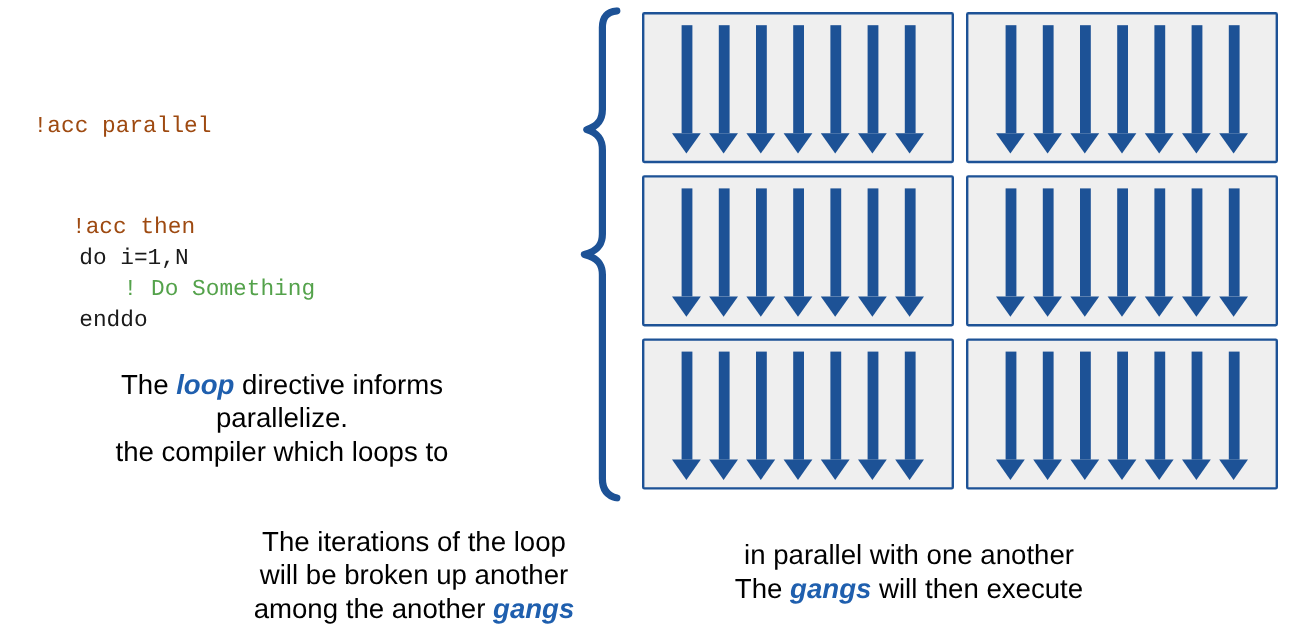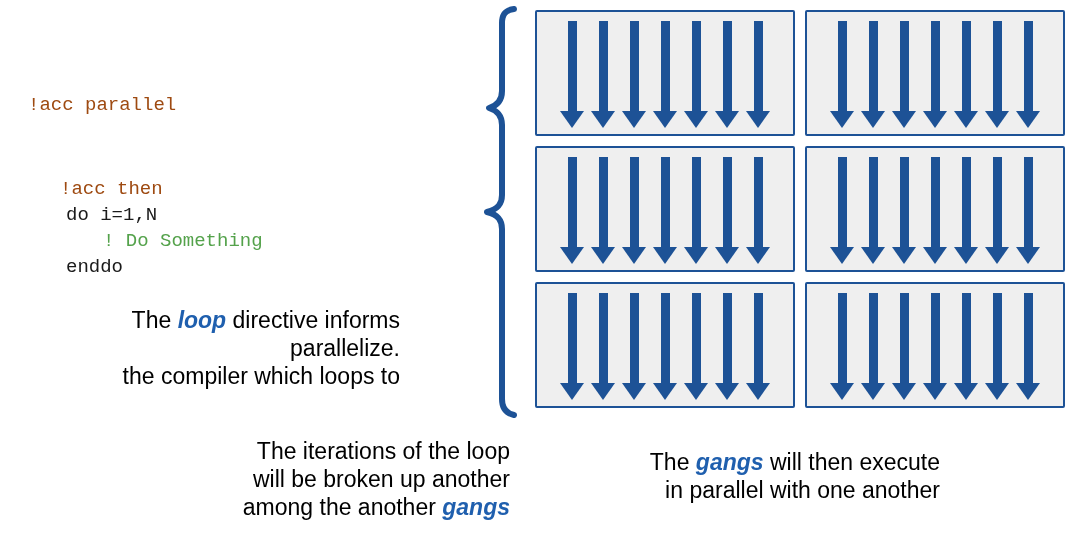--- a/index.html
+++ b/index.html
@@ -26,21 +26,21 @@
   }
   .code-line.kw{color:var(--code-keyword);}
   .code-line.comment{color:var(--code-comment);text-align:right;}
 
   
   .caption{
     position:absolute;
     font-size:23px;
     line-height:28px;
     color:var(--text-black);
-    text-align:right;
+    text-align:center;
   }
   .caption .kw-blue{
     color:var(--accent-blue);
     font-weight:700;
     font-style:italic;
   }
 
   
   .brace{position:absolute;left:474px;top:6px;width:44px;height:412px;}
   .brace path{fill:none;stroke:var(--diagram-blue);stroke-width:6;stroke-linecap:round;stroke-linejoin:round;}
@@ -80,22 +80,22 @@
     <div>the compiler which loops to</div>
   </div>
 
   <div class="caption" style="left:180px;top:437px;width:330px">
     <div>The iterations of the loop</div>
     <div>will be broken up another</div>
     <div><span>among the another </span><span class="kw-blue">gangs</span></div>
   </div>
 
   <div class="caption" style="left:575px;top:448px;width:365px">
+    <div>in parallel with one another</div>
     <div><span>The </span><span class="kw-blue">gangs</span><span> will then execute</span></div>
-    <div>in parallel with one another</div>
   </div>
 
   <svg class="brace" viewBox="0 0 44 412" aria-hidden="true">
     <path d="M 40 3
              C 31 4, 28 9, 28 17
              L 28 85
              C 28 93, 25 99, 15 102
              C 25 105, 28 111, 28 119
              L 28 189
              C 28 197, 25 203, 13 206

